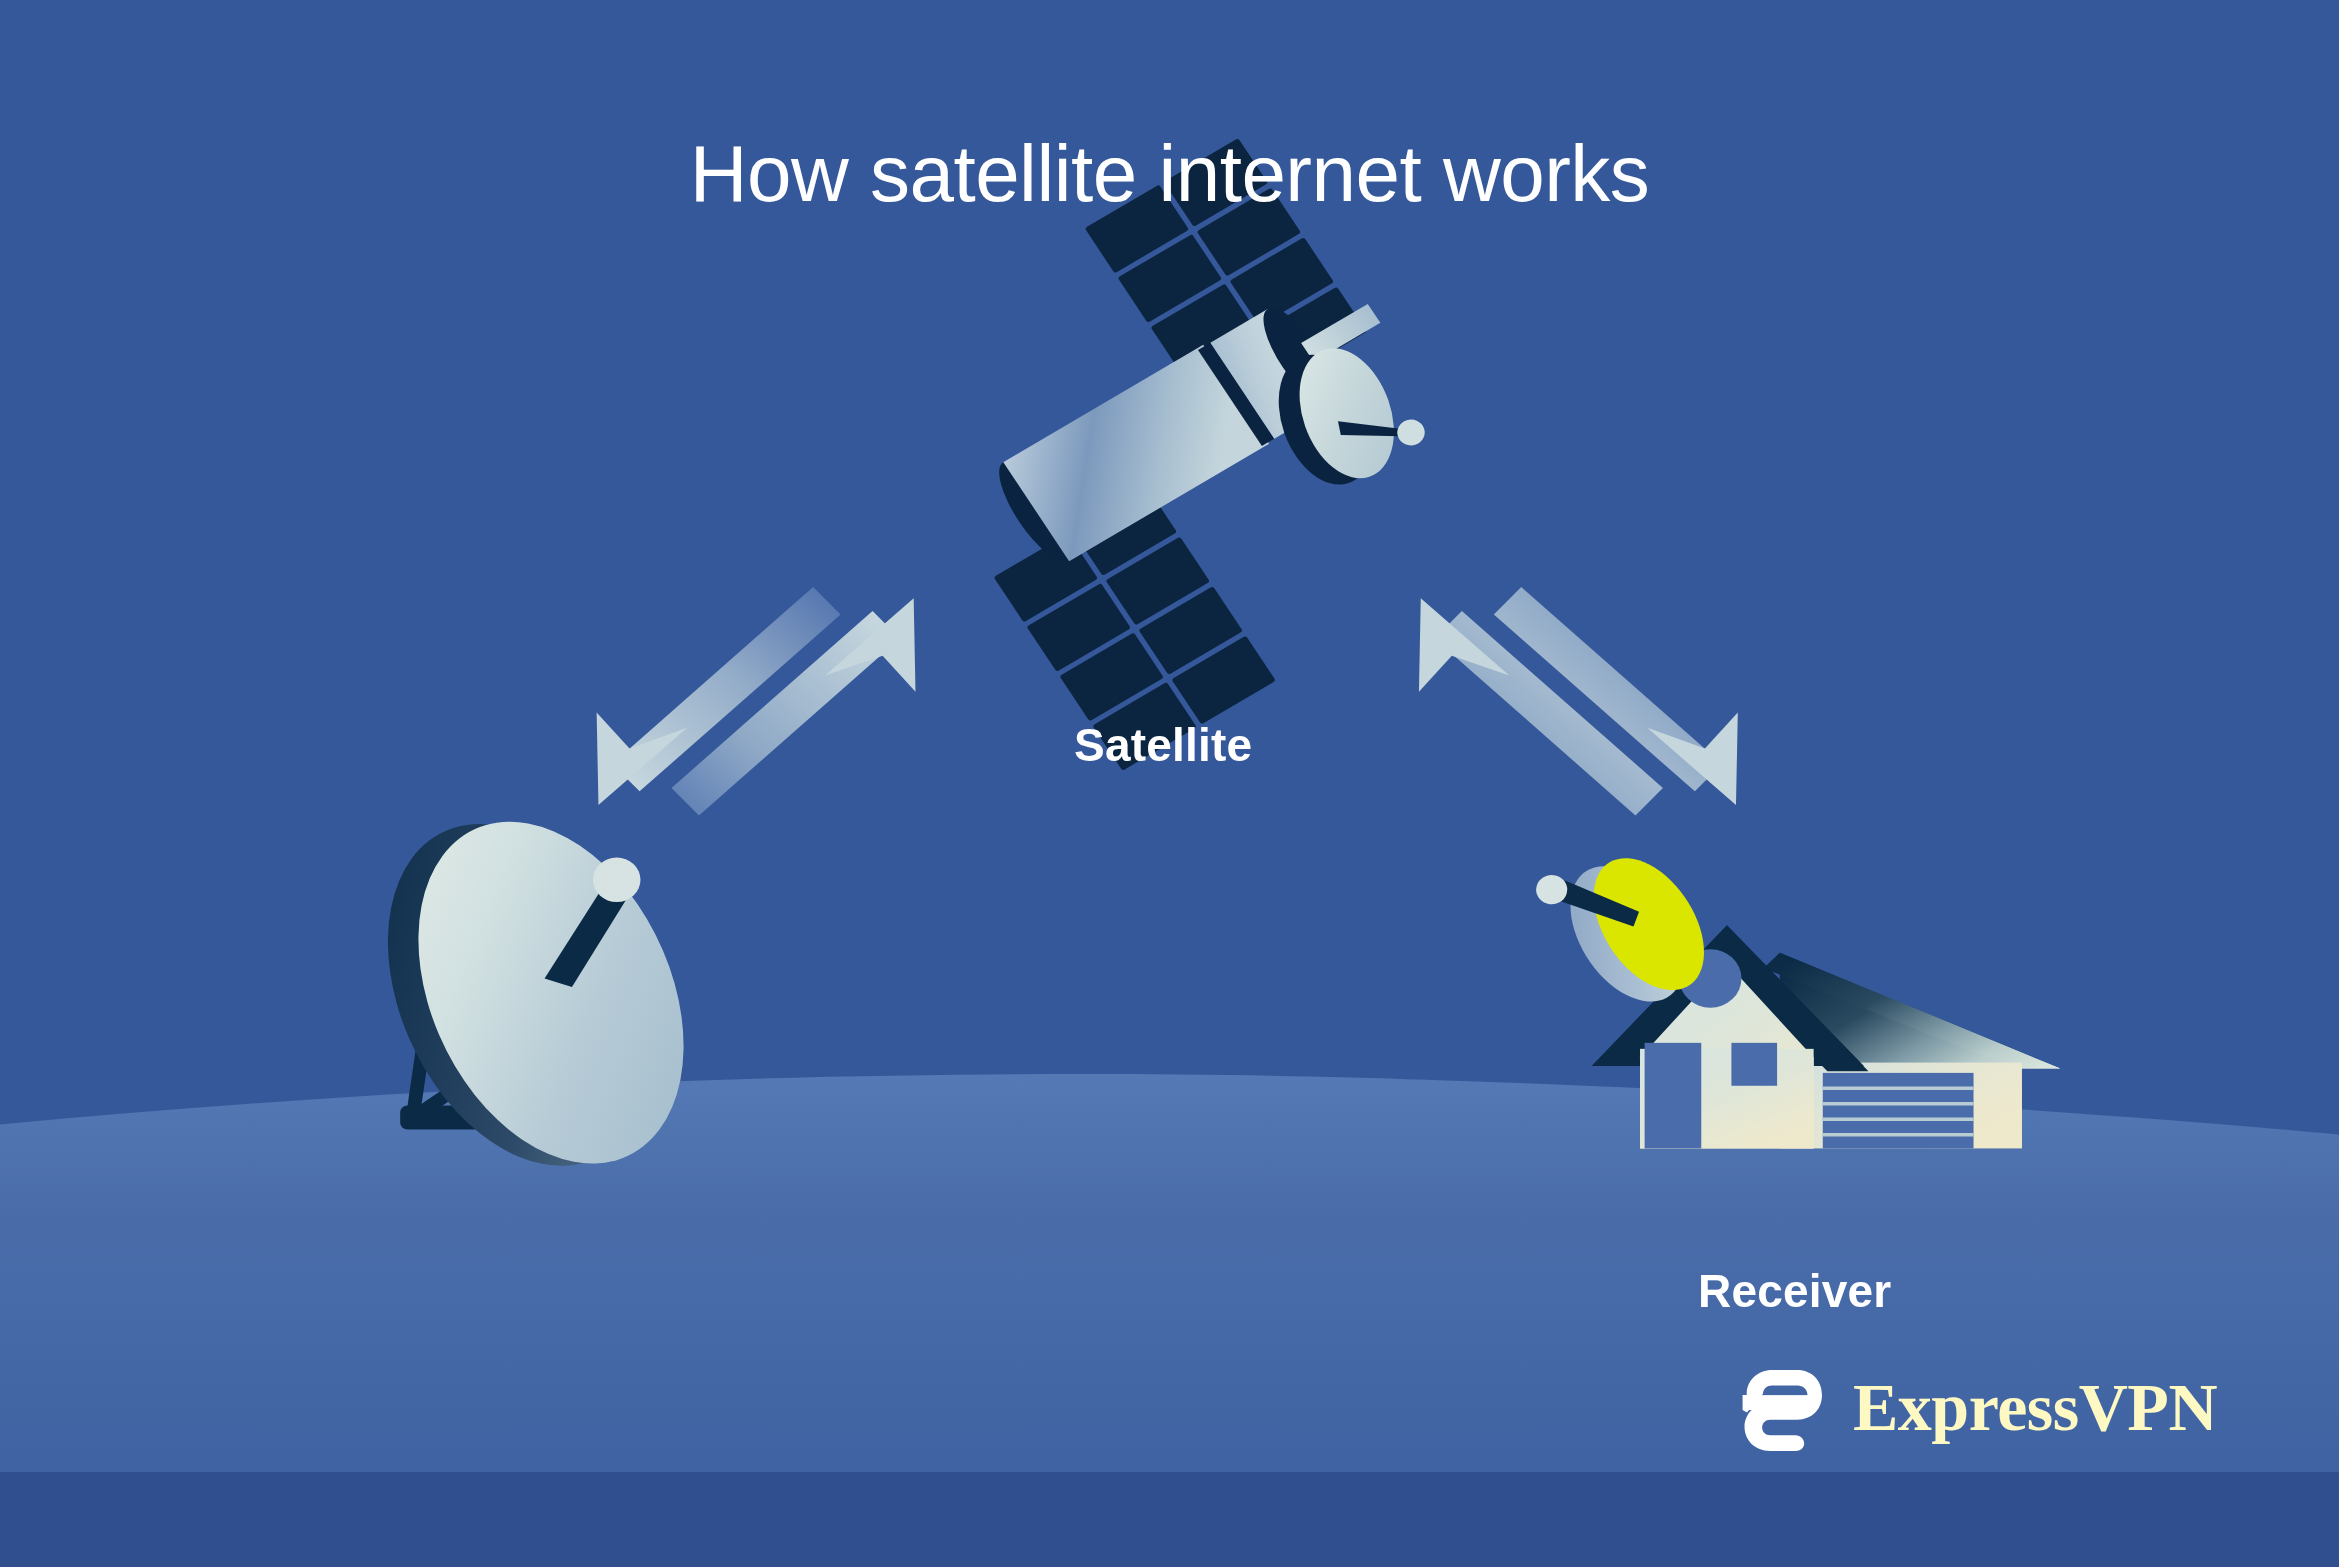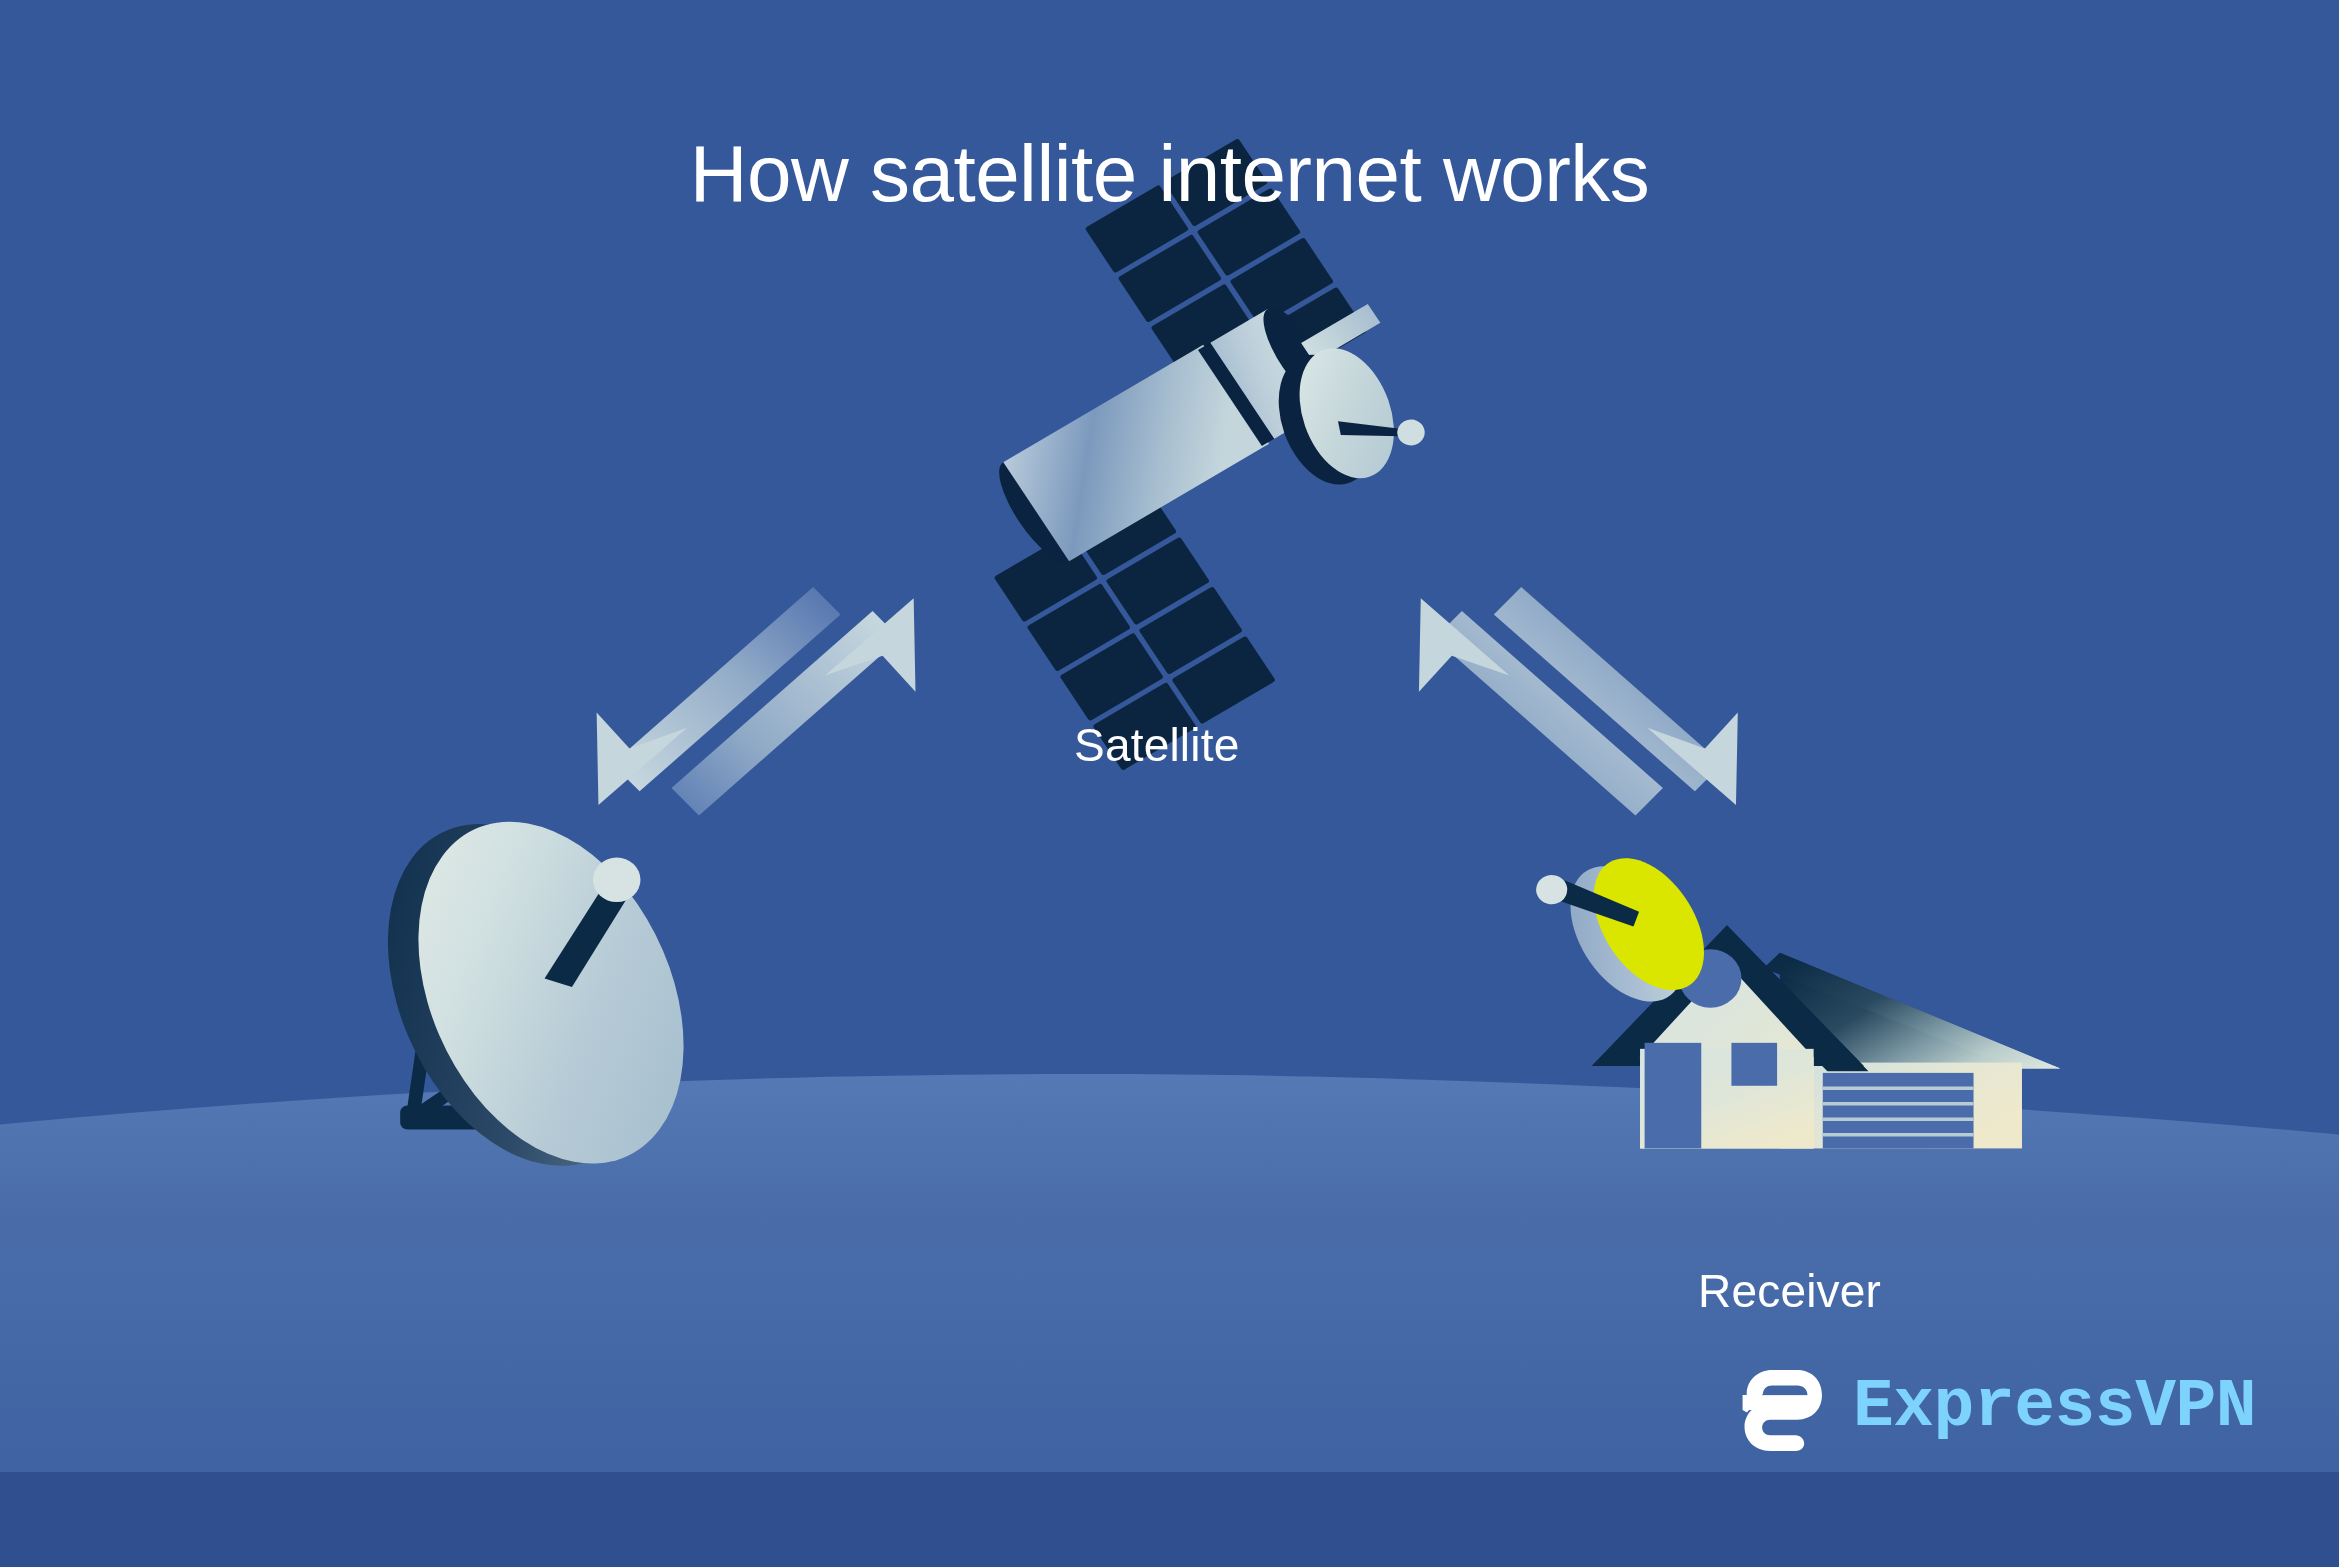--- a/index.html
+++ b/index.html
@@ -13,21 +13,21 @@
     width:2339px;
     height:1472px;
     overflow:hidden;
     background:#35589a;
   }
   #scene { position:absolute; inset:0; width:100%; height:100%; display:block; }
 
   .lbl {
     position:absolute;
     color:#ffffff;
-    font-weight:400;
+    font-weight:700;
     letter-spacing:0.2px;
     white-space:nowrap;
   }
   #page-title {
     top:128px; left:0; width:100%;
     text-align:center;
     font-size:80px;
     font-weight:500;
     letter-spacing:-0.5px;
   }
@@ -35,22 +35,22 @@
   #label-ground    { top:1232px; left:336px;  font-size:46px; }
   #label-receiver  { top:1232px; left:1698px; font-size:46px;margin-top:32px; }
 
   #brand-logo {
     position:absolute;
     top:1363px; left:1741px;
     display:flex; align-items:center; gap:24px;
   }
   #brand-logo .mark { width:88px; height:88px; display:block; }
   #brand-logo .wordmark {
-    color:#7dd3fc;
-    font-family:Liberation Mono, monospace;
+    color:#fef9c3;
+    font-family:Liberation Serif, serif;
     font-size:68px;
     font-weight:700;
     letter-spacing:-0.5px;
     line-height:1;
   }
 </style>
 </head>
 <body>
 
 <div id="stage">

